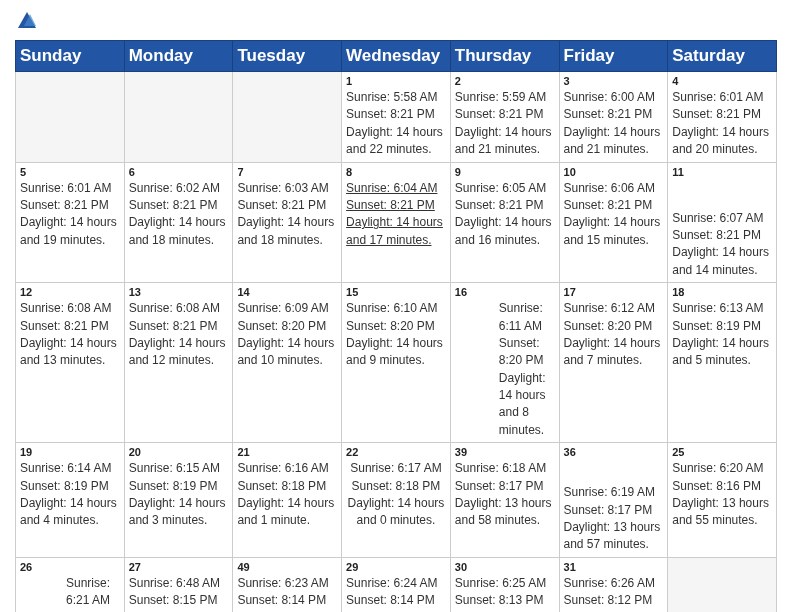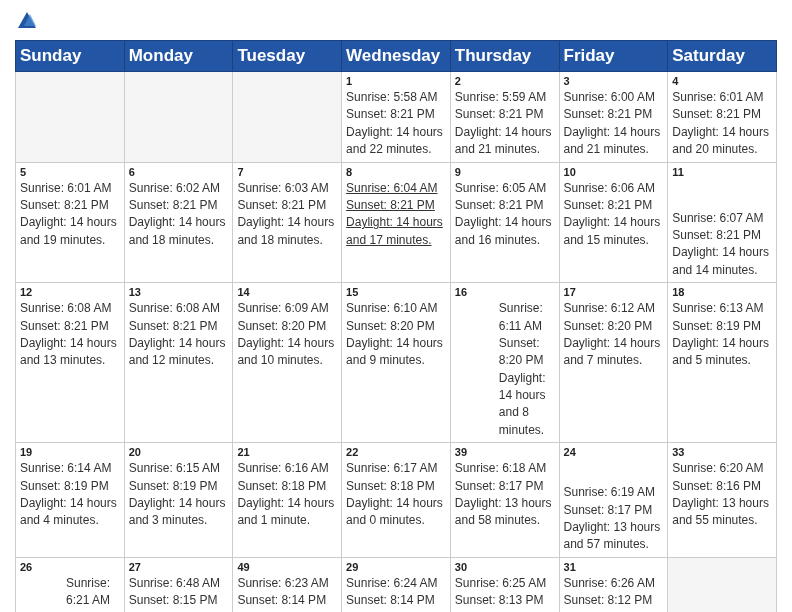--- a/index.html
+++ b/index.html
@@ -264,38 +264,38 @@
 Daylight: 14 hours and 3 minutes.</div>
           </td>
           <td>
             <span class="day-number">21</span>
             <div class="day-info" style="white-space: pre-line;">Sunrise: 6:16 AM
 Sunset: 8:18 PM
 Daylight: 14 hours and 1 minute.</div>
           </td>
           <td>
             <span class="day-number">22</span>
-            <div class="day-info" style="white-space: pre-line;">Sunrise: 6:17 AM
+            <div class="day-info" style="white-space: pre-line; text-align: center;">Sunrise: 6:17 AM
 Sunset: 8:18 PM
 Daylight: 14 hours and 0 minutes.</div>
           </td>
           <td>
             <span class="day-number">39</span>
             <div class="day-info" style="white-space: pre-line;">Sunrise: 6:18 AM
 Sunset: 8:17 PM
 Daylight: 13 hours and 58 minutes.</div>
           </td>
           <td>
-            <span class="day-number">24</span>
+            <span class="day-number">36</span>
             <div class="day-info" style="white-space: pre-line; margin-top: 26px;">Sunrise: 6:19 AM
 Sunset: 8:17 PM
 Daylight: 13 hours and 57 minutes.</div>
           </td>
           <td>
-            <span class="day-number">33</span>
+            <span class="day-number">25</span>
             <div class="day-info" style="white-space: pre-line;">Sunrise: 6:20 AM
 Sunset: 8:16 PM
 Daylight: 13 hours and 55 minutes.</div>
           </td>
         </tr>
         <tr>
           <td>
             <span class="day-number">26</span>
             <div class="day-info" style="white-space: pre-line; margin-left: 46px;">Sunrise: 6:21 AM
 Sunset: 8:16 PM

